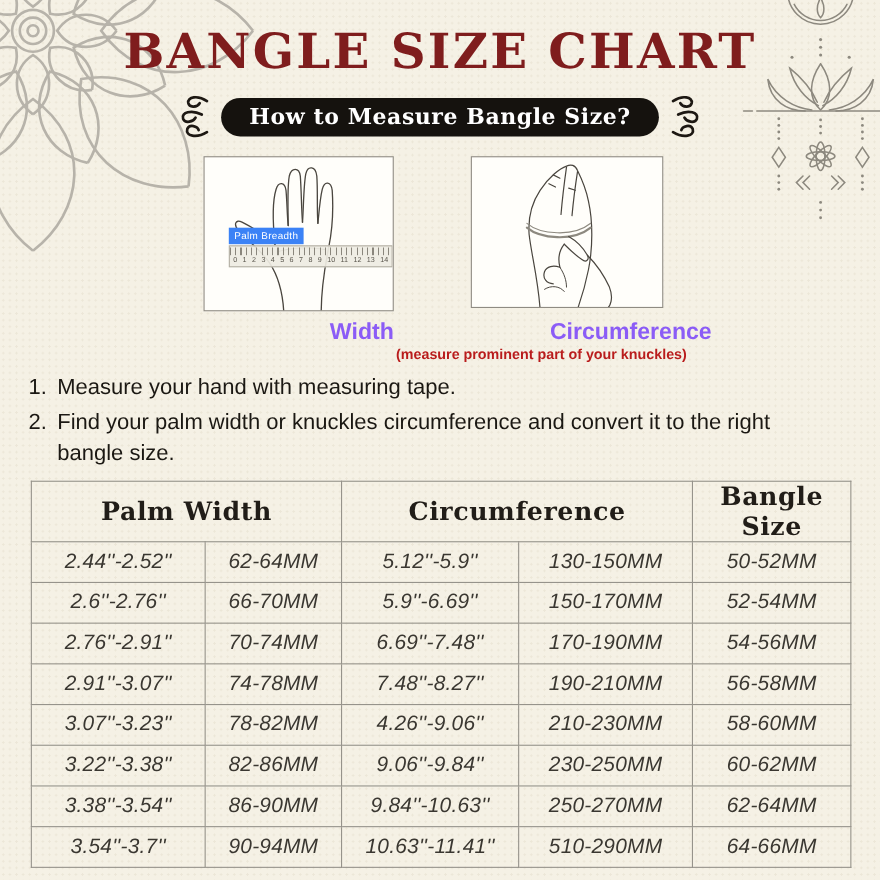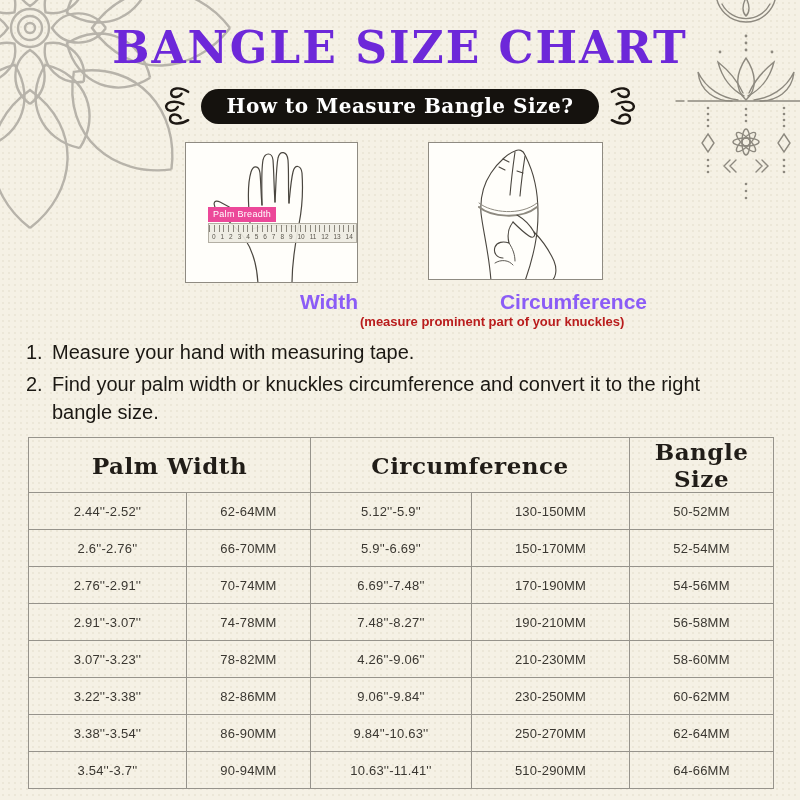--- a/index.html
+++ b/index.html
@@ -9,40 +9,40 @@
     background-image:radial-gradient(rgba(220,212,192,.35) 1px, transparent 1px);
     background-size:6px 6px;
     font-family:"Liberation Sans", sans-serif;
     color:#1e1a15;
   }
   .abs{position:absolute;}
   
   .title{
     left:0;top:22px;width:800px;text-align:center;
     font-family:"DejaVu Serif", serif;font-weight:700;font-size:44px;
-    letter-spacing:2px;color:#6d28d9;
+    letter-spacing:2px;color:#7f1d1d;
   }
   .badge-row{
     left:0;top:84px;width:800px;display:flex;justify-content:center;align-items:center;gap:10px;
   }
   .badge{
     background:#15120e;color:#fff;border-radius:18px;height:35px;
     display:flex;align-items:center;padding:0 26px;
     font-family:"DejaVu Serif", serif;font-weight:700;font-size:20px;letter-spacing:.5px;
   }
   .flourish{width:34px;height:44px;}
   .flourish.right{transform:scaleX(-1);}
   
   .illus{
     background:#fffefa;border:1px solid #8f8b82;box-sizing:border-box;overflow:hidden;
   }
   .illus.left{left:185px;top:142px;width:173px;height:141px;}
   .illus.right{left:428px;top:142px;width:175px;height:138px;}
   .palm-label{
-    position:absolute;left:22px;top:64px;background:#ec4899;color:#fff;
+    position:absolute;left:22px;top:64px;background:#3b82f6;color:#fff;
     font-size:9px;line-height:15px;padding:0 5px;letter-spacing:.3px;z-index:3;
   }
   .ruler{
     position:absolute;left:22px;right:0;top:80px;height:20px;z-index:2;
     background:rgba(238,235,226,.92);border:1px solid #b3afa4;box-sizing:border-box;
   }
   .ruler .ticks{
     height:7px;margin-top:1px;
     background-image:repeating-linear-gradient(90deg,#8a867c 0,#8a867c 1px,transparent 1px,transparent 4.8px);
   }
@@ -70,21 +70,21 @@
     border-collapse:collapse;table-layout:fixed;
   }
   table.size th, table.size td{
     border:1px solid #96938b;text-align:center;vertical-align:middle;padding:0;margin-top:40px;
   }
   table.size th{
     height:48px;font-family:"DejaVu Serif", serif;font-weight:700;
     font-size:23px;color:#211d18;letter-spacing:.5px;
   }
   table.size td{
-    height:36px;font-size:13px;color:#3a3731;letter-spacing:.2px;
+    height:36px;font-size:19px;color:#3a3731;letter-spacing:.2px;font-style:italic;
   }
   svg{display:block;}
 </style>
 </head>
 <body>
 
 <svg class="abs" style="left:-180px;top:-182px" width="420" height="420" viewBox="0 0 420 420">
   <defs>
     <path id="petalO" d="M0,-200 C46,-165 54,-100 0,-62 C-54,-100 -46,-165 0,-200"></path>
     <path id="petalM" d="M0,-130 C32,-108 35,-65 0,-40 C-35,-65 -32,-108 0,-130"></path>

